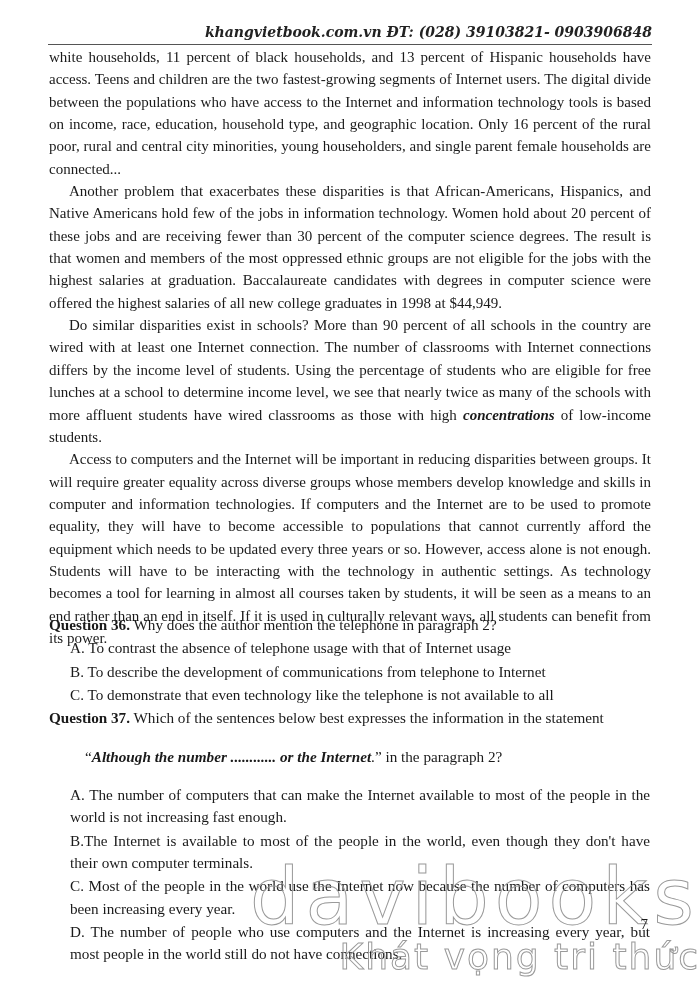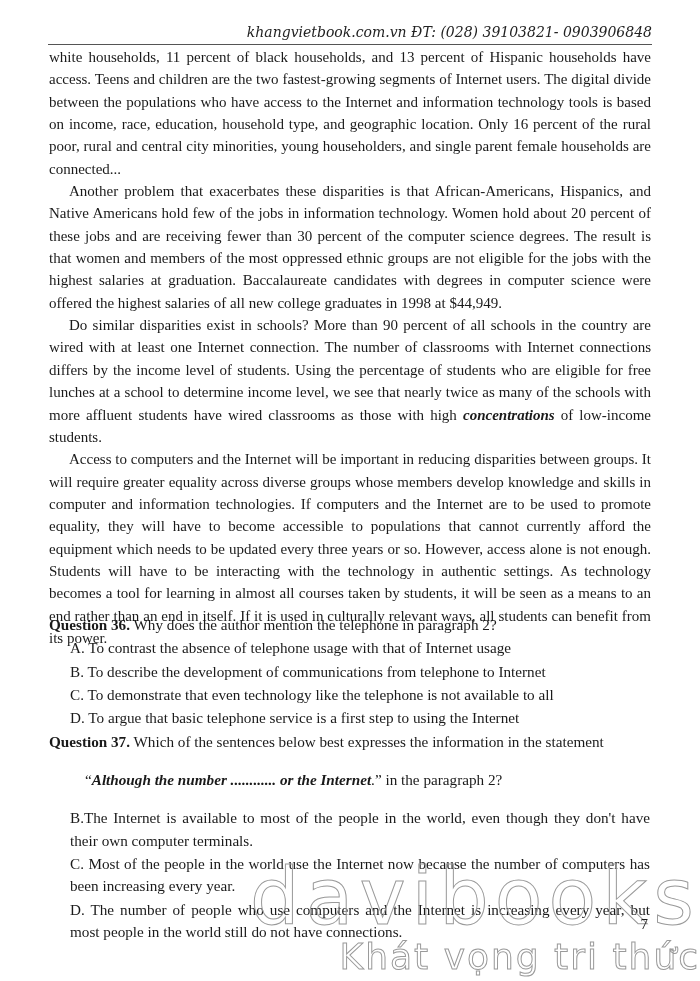--- a/index.html
+++ b/index.html
@@ -1,20 +1,20 @@
 <!DOCTYPE html>
 <html><head>
 <meta charset="utf-8">
 <style>
   html, body { margin: 0; padding: 0; background: #ffffff; }
   body { width: 700px; height: 981px; position: relative; overflow: hidden;
          font-family: "Liberation Serif", "DejaVu Serif", serif; color: #1a1a1a; }
   .header { position: absolute; left: 48px; right: 48px; top: 22px; height: 22px;
             border-bottom: 1.5px solid #555; }
-  .header-text { position: absolute; right: 0; top: 2px; font-style: italic; font-weight: normal;
+  .header-text { position: absolute; right: 0; top: 2px; font-style: italic; font-weight: bold;
                  font-family: "DejaVu Serif", serif; font-size: 14px; color: #222; letter-spacing: 0; }
   .content { position: absolute; left: 49px; top: 44px; width: 602px; font-size: 15px; line-height: 22.35px; }
   .para { margin: 0; text-align: justify; text-indent: 0; }
   .para.indent { text-indent: 20px; }
   .para.first { margin-top: 2px; }
   .emph { font-style: italic; font-weight: bold; }
   .questions { position: absolute; left: 49px; top: 614px; width: 602px; font-size: 15.2px; line-height: 22.35px; }
   .q-head { margin: 0; text-align: justify; }
   .q-label { font-weight: bold; }
   .option { margin: 1px; padding-left: 20px; text-align: justify; }
@@ -39,25 +39,25 @@
   <p class="para indent"><span>Do similar disparities exist in schools? More than 90 percent of all schools in the country are wired with at least one Internet connection. The number of classrooms with Internet connections differs by the income level of students. Using the percentage of students who are eligible for free lunches at a school to determine income level, we see that nearly twice as many of the schools with more affluent students have wired classrooms as those with high </span><span class="emph">concentrations</span><span> of low-income students.</span></p>
   <p class="para indent">Access to computers and the Internet will be important in reducing disparities between groups. It will require greater equality across diverse groups whose members develop knowledge and skills in computer and information technologies. If computers and the Internet are to be used to promote equality, they will have to become accessible to populations that cannot currently afford the equipment which needs to be updated every three years or so. However, access alone is not enough. Students will have to be interacting with the technology in authentic settings. As technology becomes a tool for learning in almost all courses taken by students, it will be seen as a means to an end rather than an end in itself. If it is used in culturally relevant ways, all students can benefit from its power.</p>
 </div>
 
 <div class="questions">
   <div>
     <p class="q-head"><span class="q-label">Question 36.</span><span> Why does the author mention the telephone in paragraph 2?</span></p>
     <p class="option">A. To contrast the absence of telephone usage with that of Internet usage</p>
     <p class="option">B. To describe the development of communications from telephone to Internet</p>
     <p class="option">C. To demonstrate that even technology like the telephone is not available to all</p>
-    <p class="option">D. To argue that basic telephone service is a first step to using the Internet</p>
   </div>
   <div>
     <p class="q-head"><span class="q-label">Question 37.</span><span> Which of the sentences below best expresses the information in the statement</span></p>
     <p class="q37-quote"><span>“</span><span class="emph">Although the number ............ or the Internet</span><span>.” in the paragraph 2?</span></p>
+    <p class="option">A. The number of computers that can make the Internet available to most of the people in the world is not increasing fast enough.</p>
     <p class="option">B.The Internet is available to most of the people in the world, even though they don't have their own computer terminals.</p>
     <p class="option">C. Most of the people in the world use the Internet now because the number of computers has been increasing every year.</p>
     <p class="option">D. The number of people who use computers and the Internet is increasing every year, but most people in the world still do not have connections.</p>
   </div>
 </div>
 
 <div class="watermark">
   <div class="wm-brand">davibooks</div>
   <div class="wm-slogan">Khát vọng tri thức</div>
 </div>

